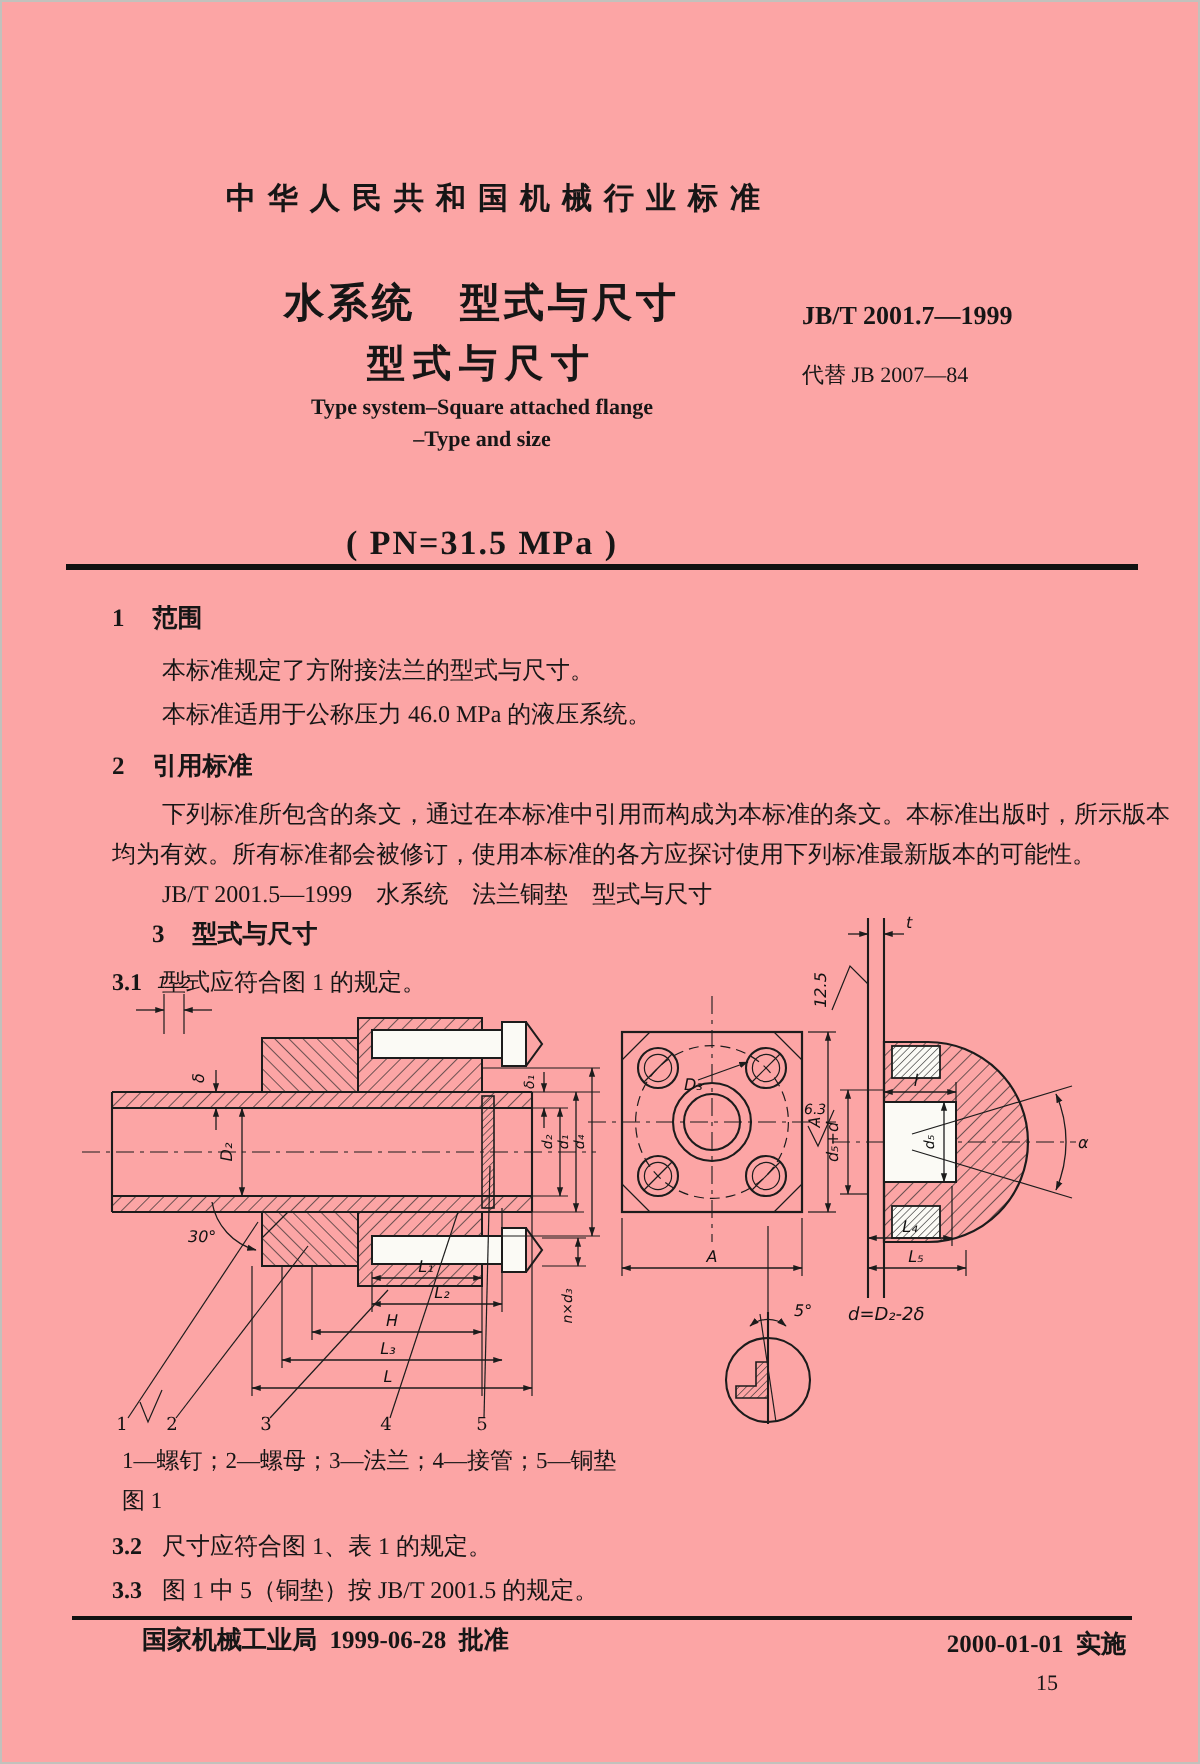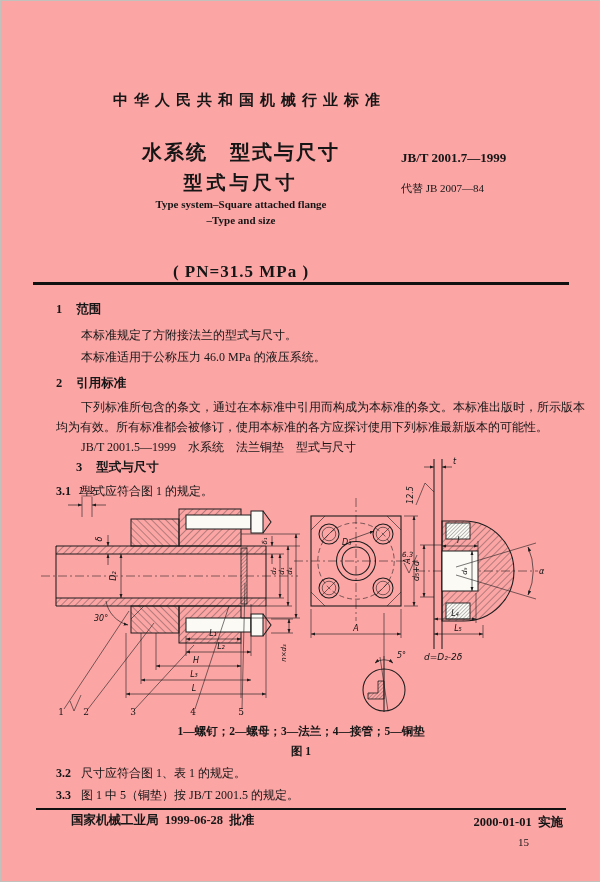--- a/index.html
+++ b/index.html
@@ -15,21 +15,21 @@
   .t2{font-size:19px;font-weight:bold;letter-spacing:4px;}
   .stdno{font-size:13px;font-weight:bold;}
   .repl{font-size:11px;}
   .en{font-size:11px;font-weight:bold;font-family:"Liberation Serif",serif;}
   .pn{font-size:17px;font-weight:bold;letter-spacing:1px;}
   .rule{position:absolute;background:#111;}
   .sech{font-size:12.5px;font-weight:bold;}
   .sech .no{margin-right:14px;}
   .body{font-size:12px;}
   .clauseno{font-weight:bold;margin-right:10px;}
-  .cap{font-size:11.5px;left:60px;width:480px;text-align:center;font-weight:bold;}
+  .cap{font-size:11.5px;left:60px;width:480px;}
   .ftr{font-size:12.5px;font-weight:bold;white-space:pre;}
   .pgno{font-size:11px;}
   svg text{fill:#111;}
   .dl{font:italic 8px "DejaVu Sans",sans-serif;}
   .dl7{font:italic 7px "DejaVu Sans",sans-serif;}
   .ldr{font:9px "DejaVu Serif",serif;}
   .thin{stroke:#1c1c1c;stroke-width:.6;fill:none;}
   .med{stroke:#1c1c1c;stroke-width:1.05;fill:none;}
   .cl{stroke:#1c1c1c;stroke-width:.55;stroke-dasharray:9 3 2 3;fill:none;}
   .dsh{stroke:#1c1c1c;stroke-width:.6;stroke-dasharray:5 3;fill:none;}

